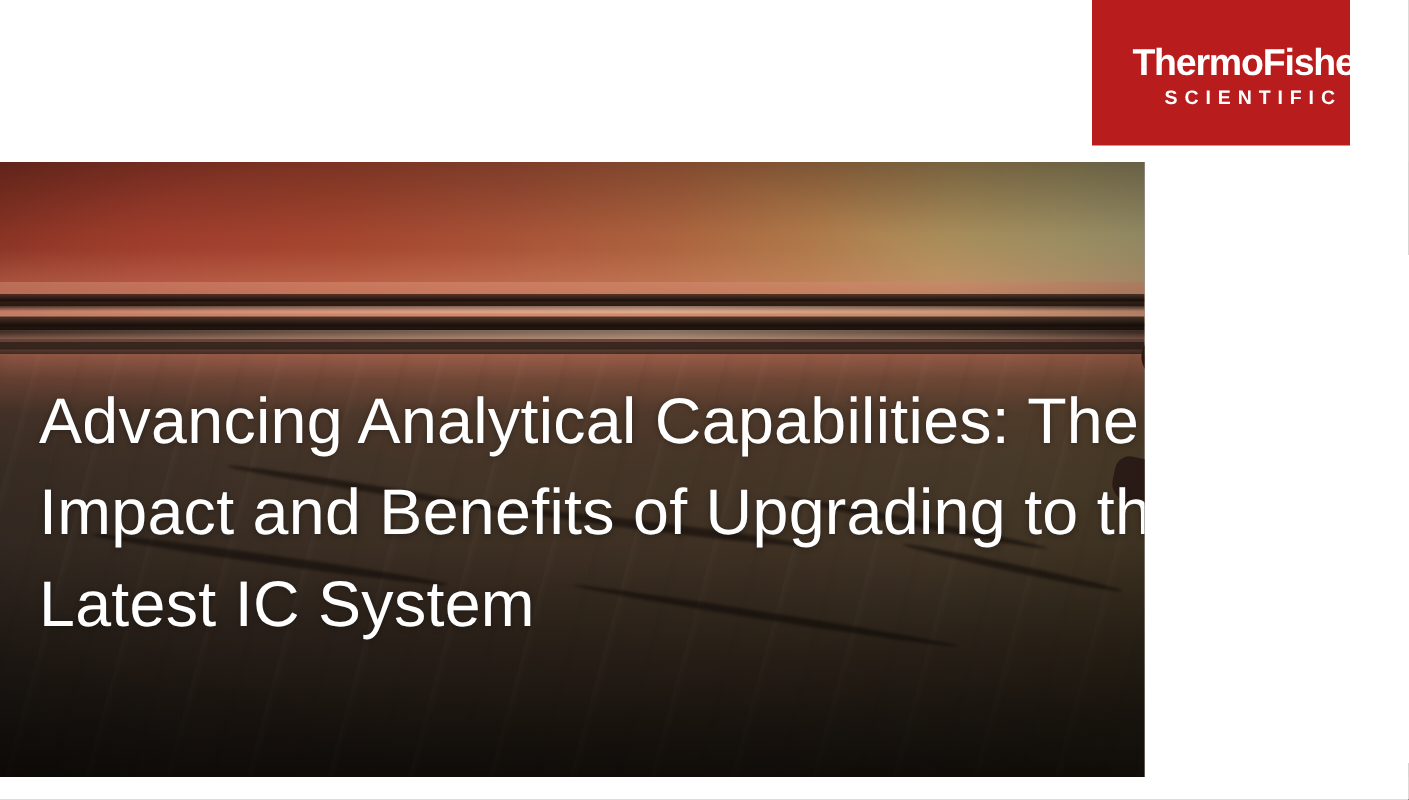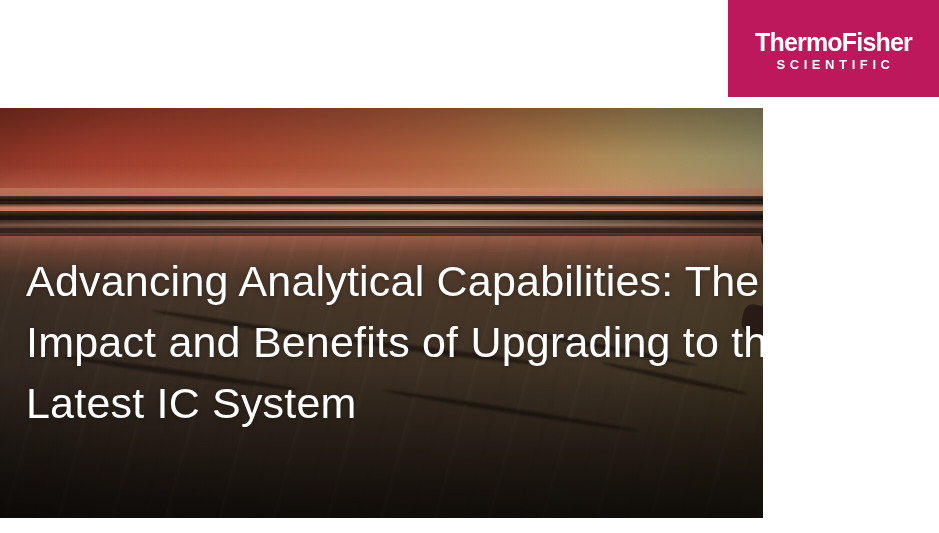--- a/index.html
+++ b/index.html
@@ -27,23 +27,23 @@
     top: 0;
     width: 939px;
     height: 108px;
     background: #ffffff;
   }
 
   .brand-block {
     position: absolute;
     left: 728px;
     top: 0;
-    width: 211px;
+    width: 172px;
     height: 97px;
-    background: #be185d;
+    background: #b91c1c;
   }
 
   .brand-logo {
     position: absolute;
     left: 0;
     top: 0;
     width: 211px;
     height: 97px;
     display: flex;
     flex-direction: column;

